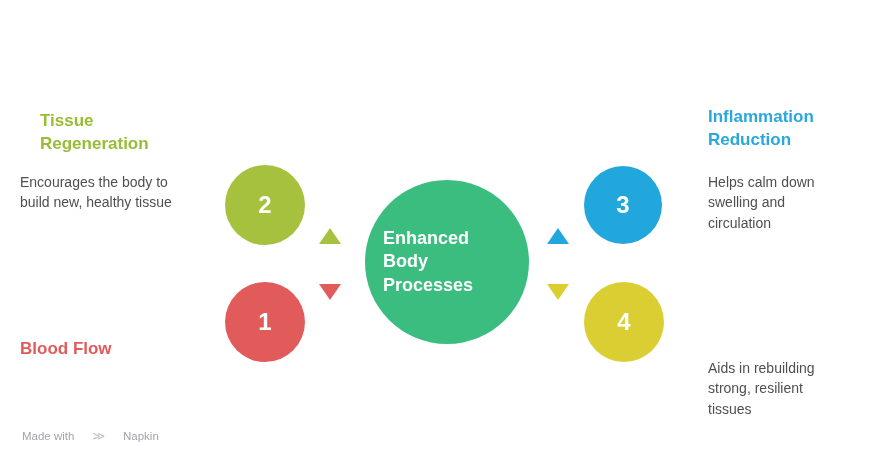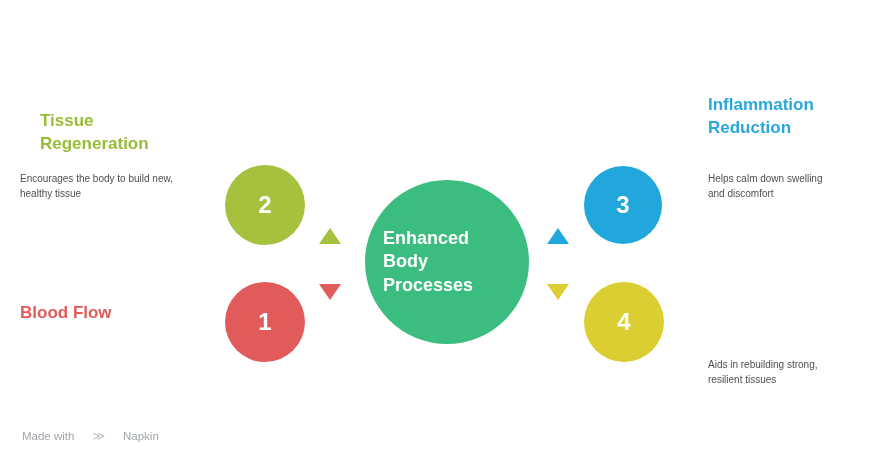--- a/index.html
+++ b/index.html
@@ -22,32 +22,32 @@
   .circle-2{left:225px;top:165px;background:#a5c13d;}
   .circle-1{left:225px;top:282px;background:#e15b5b;}
   .circle-3{left:584px;top:166px;background:#22a7dd;width:78px;height:78px;}
   .circle-4{left:584px;top:282px;background:#dbce33;}
   .tri{position:absolute;width:0;height:0;}
   .tri-up-green{left:319px;top:228px;border-left:11px solid transparent;border-right:11px solid transparent;border-bottom:16px solid #a5c13d;}
   .tri-down-red{left:319px;top:284px;border-left:11px solid transparent;border-right:11px solid transparent;border-top:16px solid #e15b5b;}
   .tri-up-blue{left:547px;top:228px;border-left:11px solid transparent;border-right:11px solid transparent;border-bottom:16px solid #22a7dd;}
   .tri-down-yellow{left:547px;top:284px;border-left:11px solid transparent;border-right:11px solid transparent;border-top:16px solid #dbce33;}
   .side-title{position:absolute;font-size:17px;font-weight:bold;line-height:1.35;}
-  .side-desc{position:absolute;font-size:10px;color:#4f4f4f;line-height:1.45;}
+  .side-desc{position:absolute;font-size:14px;color:#4f4f4f;line-height:1.45;}
   .left-block{left:20px;width:160px;text-align:left;}
   .right-block{left:708px;width:150px;text-align:left;}
   .t-green{color:#97bd36;}
-  .t-red{color:#e15b5b;}
+  .t-red{color:#e15b5b;margin-top:36px;}
   .t-blue{color:#29a7de;}
   .t-yellow{color:#cfc32c;}
   .title-tissue{top:110px;left:40px;width:140px;}
   .desc-tissue{top:172px;}
   .title-blood{top:302px;}
   .desc-blood{top:341px;}
-  .title-inflammation{top:94px;width:140px;}
+  .title-inflammation{top:106px;width:140px;}
   .desc-inflammation{top:172px;width:130px;}
   .title-collagen{top:302px;width:140px;}
   .desc-collagen{top:358px;width:140px;}
   .footer{
     position:absolute;left:22px;top:430px;display:flex;align-items:center;gap:18px;
     font-size:11.5px;color:#a0a5aa;
   }
   .napkin-icon{color:#b9bec3;font-size:12px;line-height:1;}
   .brand{color:#a0a5aa;}
 </style>
@@ -56,21 +56,21 @@
 
 <div class="canvas">
 
 
   <div class="side-title t-green title-tissue left-block">Tissue Regeneration</div>
   <div class="side-desc desc-tissue left-block">Encourages the body to build new, healthy tissue</div>
 
   <div class="side-title t-red title-blood left-block">Blood Flow</div>
 
   <div class="side-title t-blue title-inflammation right-block">Inflammation Reduction</div>
-  <div class="side-desc desc-inflammation right-block">Helps calm down swelling and discomfort</div>
+  <div class="side-desc desc-inflammation right-block">Helps calm down swelling and circulation</div>
 
   <div class="side-desc desc-collagen right-block">Aids in rebuilding strong, resilient tissues</div>
 
   <div class="circle num-circle circle-2">
     <span>2</span>
   </div>
   <div class="circle num-circle circle-1">
     <span>1</span>
   </div>
   <div class="circle num-circle circle-3">

